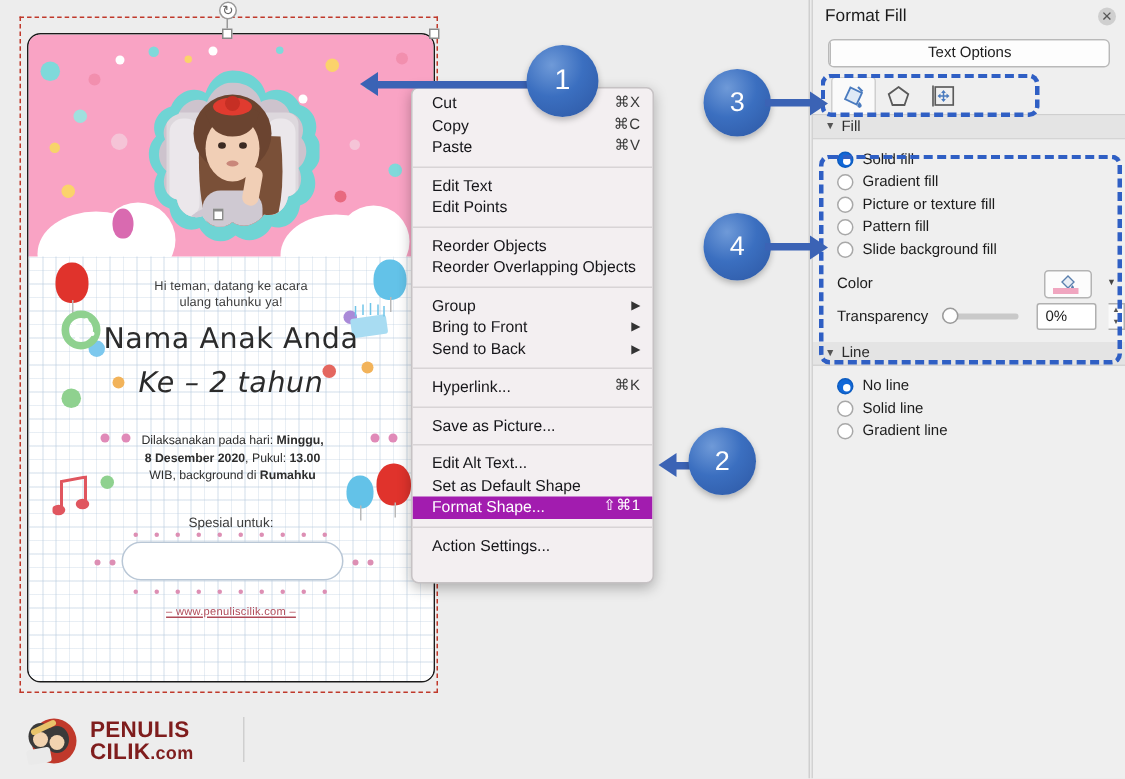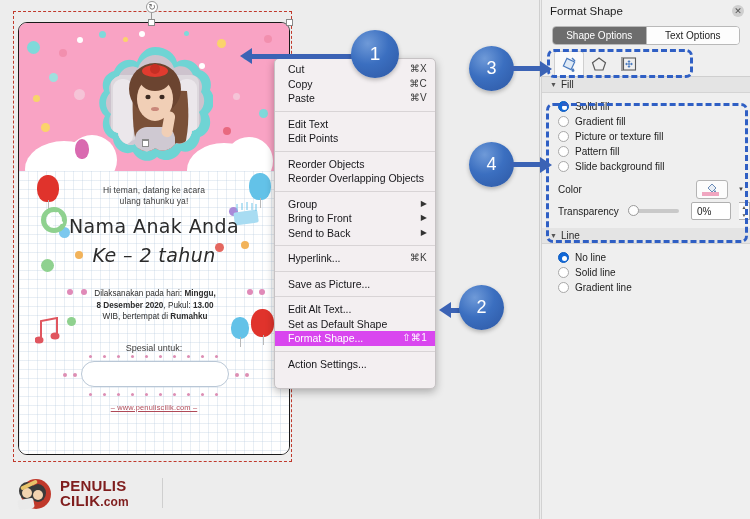--- a/index.html
+++ b/index.html
@@ -110,21 +110,21 @@
   }
   .ctx-grp { padding:3px 0; }
   .ctx-item {
     position:relative; height:14.5px; line-height:14.5px;
     padding:0 8px 0 13px; white-space:nowrap;
     display:flex; align-items:center;
   }
   .ctx-item .lbl { flex:1; }
   .ctx-item .key { color:#3a3a3a; font-size:10px; letter-spacing:.3px;}
   .ctx-item .arrow { font-size:8px; color:#333; }
-  .ctx-item.sel { background:#d946ef; color:#fff; }
+  .ctx-item.sel { background:#a21caf; color:#fff; }
   .ctx-item.sel .key { color:#fff; }
   .ctx-sep { height:1px; background:#d8d4d6; margin:2px 0; }
 
   
   .panel {
     position:absolute; left:541px; top:0; width:209px; height:519px;
     background:#efefef; border-left:1px solid #d2d2d2;
   }
   .panel-head {
     position:relative; height:22px; padding:0 8px; display:flex; align-items:center;
@@ -342,21 +342,21 @@
         <div class="t-hi">
           <span>Hi teman, datang ke acara</span><br>
           <span>ulang tahunku ya!</span>
         </div>
         <div class="t-name">Nama Anak Anda</div>
         <div class="t-age">Ke – 2 tahun</div>
 
         <div class="t-when">
           <span>Dilaksanakan pada hari: </span><b>Minggu,</b><br>
           <b>8 Desember 2020</b><span>, Pukul: </span><b>13.00</b><br>
-          <span>WIB, bertempat di </span><b>Rumahku</b>
+          <span>WIB, background di </span><b>Rumahku</b>
         </div>
 
         <div class="t-sp">Spesial untuk:</div>
 
         <div class="dotrow" style="top:184px;">
           <i style="left:0"></i>
             <i style="left:14px"></i>
             <i style="left:28px"></i>
             <i style="left:42px"></i>
           <i style="left:56px"></i>
@@ -492,26 +492,25 @@
       <div class="ctx-sep"></div>
       <div class="ctx-grp">
         <div class="ctx-item">
           <span class="lbl">Action Settings...</span>
         </div>
       </div>
     </div>
 
   <div class="panel">
     <div class="panel-head">
-      <span class="panel-title">Format Shape</span>
+      <span class="panel-title">Format Fill</span>
       <span class="panel-close">✕</span>
     </div>
 
     <div class="seg">
-      <div class="on">Shape Options</div>
       <div class="off">Text Options</div>
     </div>
 
     <div class="icontabs">
       <div class="itab on">
         <svg width="18" height="18" viewBox="0 0 18 18">
           <path d="M3 9 L9 3 L15 9 L9 15 Z" fill="#dfeaf6" stroke="#4a7bbf" stroke-width="1.2" transform="rotate(-20 9 9)"></path>
           <path d="M12 3 L15 6" stroke="#4a7bbf" stroke-width="1.4"></path>
           <path d="M13 13 q3 3 0 4 q-3 -1 0 -4 z" fill="#4a7bbf"></path>
         </svg>

